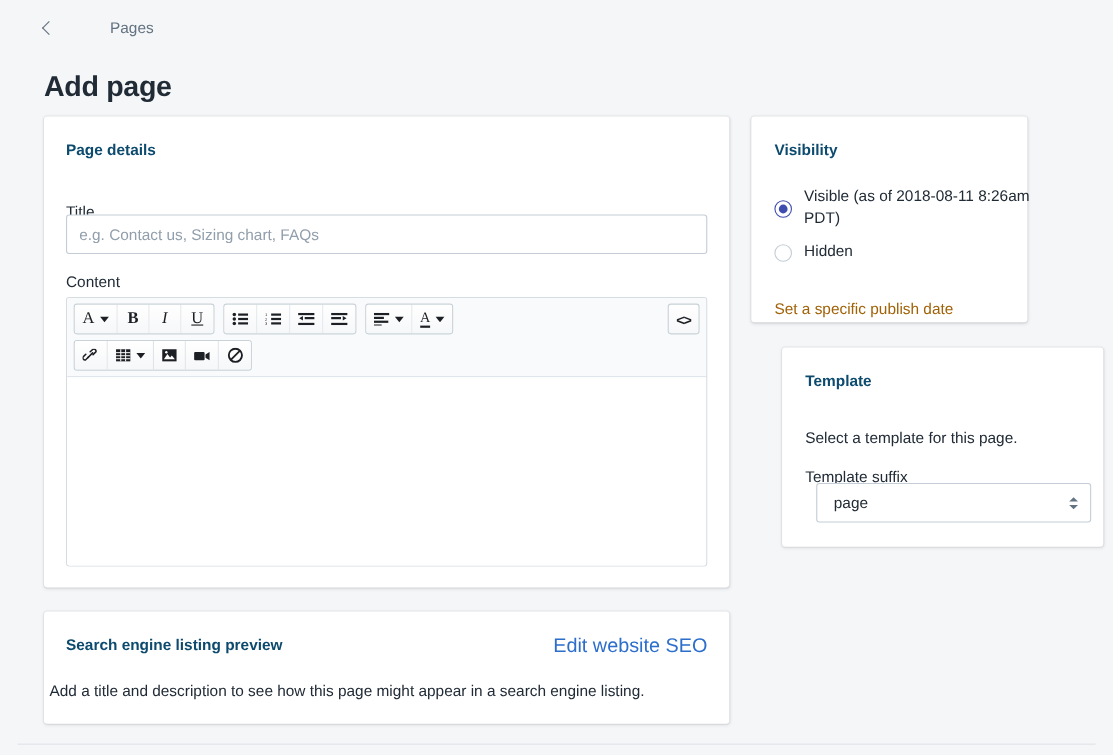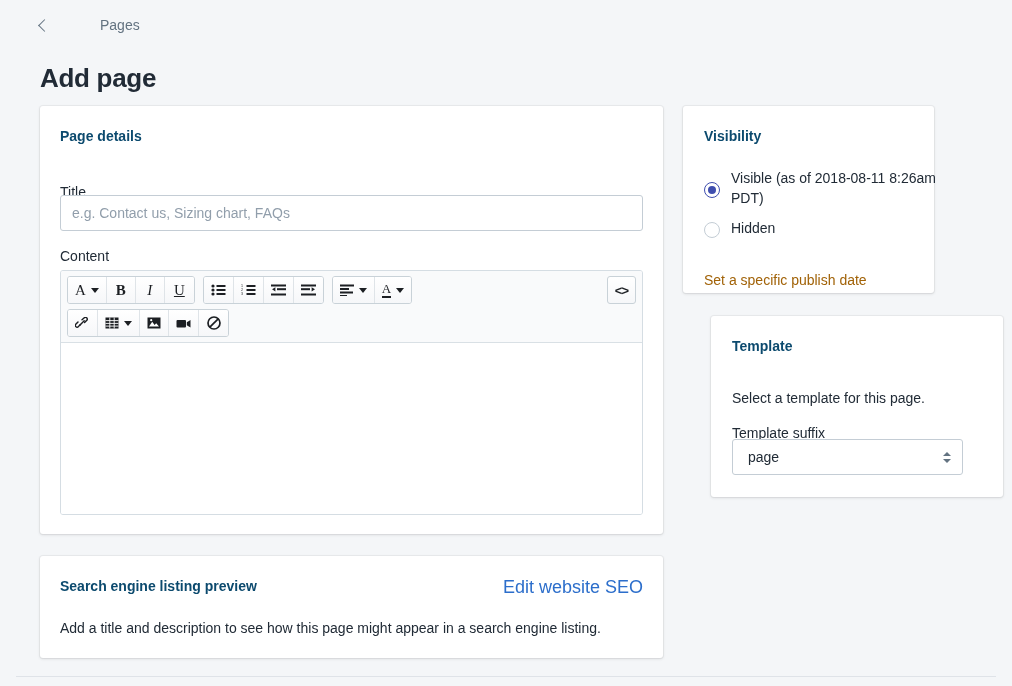--- a/index.html
+++ b/index.html
@@ -211,21 +211,21 @@
     right: 20px;
     top: 21px;
     font-size: 18px;
     color: #2c6ecb;
     text-decoration: none;
     line-height: 20px;
     cursor: pointer;
   }
   #seo-desc {
     position: absolute;
-    left: 20px;
+    left: 5px;
     top: 62px;
     font-size: 14px;
     color: #212b36;
     line-height: 20px;
   }
 
   
   #card-visibility {
     left: 683px;
     top: 106px;
@@ -294,23 +294,23 @@
     position: absolute;
     left: 21px;
     top: 72px;
     font-size: 14px;
     color: #212b36;
     line-height: 20px;
   }
   #template-suffix-label { position: absolute; left: 21px; top: 107px; }
   .select-wrap {
     position: absolute;
-    left: 21px;
+    left: 31px;
     top: 123px;
-    width: 231px;
+    width: 250px;
     height: 36px;
   }
   .select-box {
     width: 100%;
     height: 36px;
     border: 1px solid #c4cdd5;
     border-radius: 3px;
     background: #ffffff;
     font-size: 14px;
     color: #212b36;

